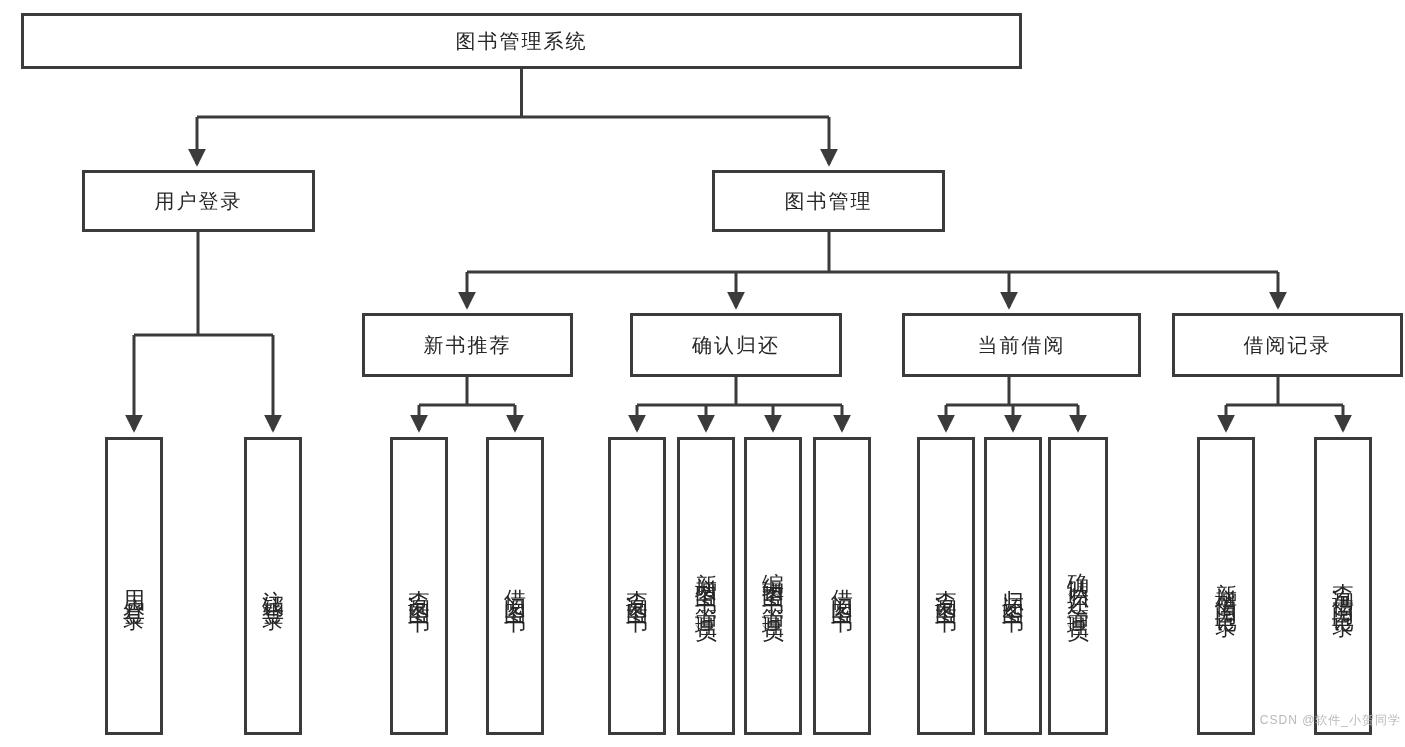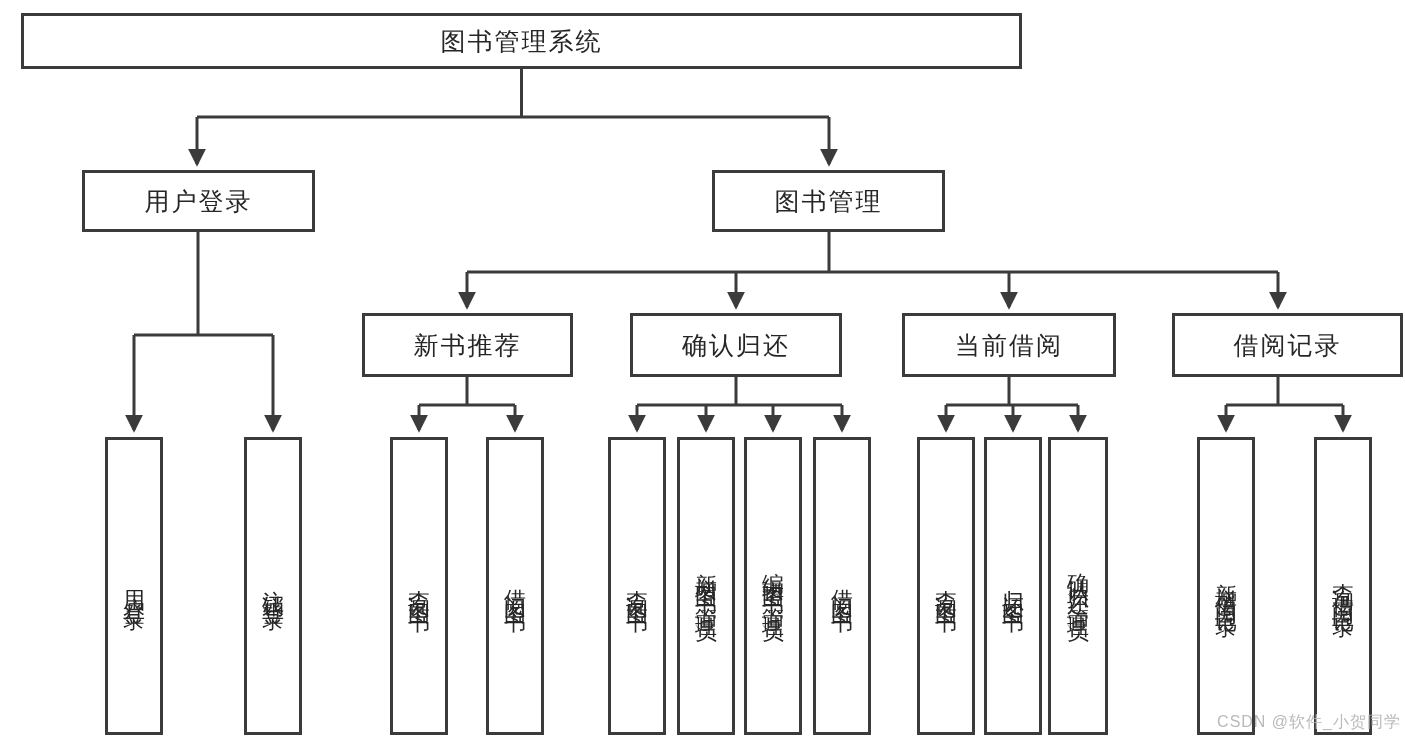--- a/index.html
+++ b/index.html
@@ -19,39 +19,39 @@
   svg.connectors{
     position:absolute;left:0;top:0;z-index:1;
   }
   .hbox{
     position:absolute;z-index:2;background:#ffffff;
     border:3px solid var(--line);
     display:flex;align-items:center;justify-content:center;
     color:var(--text);
   }
   .hbox .lbl{
-    font-size:25px;letter-spacing:2px;line-height:1;white-space:nowrap;text-align:right;
+    font-size:20px;letter-spacing:2px;line-height:1;white-space:nowrap;text-align:right;
   }
   .vbox{
     position:absolute;z-index:2;background:#ffffff;
     border:3px solid var(--line);
     top:437px;height:298px;width:58px;
     display:flex;align-items:center;justify-content:center;
     color:var(--text);
   }
   .vbox .vlbl{
     writing-mode:vertical-rl;
     text-orientation:mixed;
     font-size:22px;line-height:1;letter-spacing:7px;
     white-space:nowrap;
   }
   .watermark{
     position:absolute;z-index:3;
     right:4px;top:712px;
-    font-size:16px;letter-spacing:1px;
+    font-size:12px;letter-spacing:1px;
     color:var(--wm);white-space:nowrap;
   }
 </style>
 </head>
 <body>
 
 <div class="stage">
 
   <svg class="connectors" width="1405" height="747" viewBox="0 0 1405 747" aria-hidden="true">
     <defs>
@@ -106,21 +106,21 @@
   <div class="hbox" style="left:362px;top:313px;width:211px;height:64px">
     <span class="lbl">新书推荐</span>
   </div>
 
   <div class="hbox" style="left:712px;top:170px;width:233px;height:62px">
     <span class="lbl">图书管理</span>
   </div>
   <div class="hbox" style="left:630px;top:313px;width:212px;height:64px">
     <span class="lbl">确认归还</span>
   </div>
-  <div class="hbox" style="left:902px;top:313px;width:214px;height:64px">
+  <div class="hbox" style="left:902px;top:313px;width:239px;height:64px">
     <span class="lbl">当前借阅</span>
   </div>
   <div class="hbox" style="left:1172px;top:313px;width:231px;height:64px">
     <span class="lbl">借阅记录</span>
   </div>
 
   <div class="vbox" style="left:105px">
     <span class="vlbl">用户登录</span>
   </div>
   <div class="vbox" style="left:244px">

